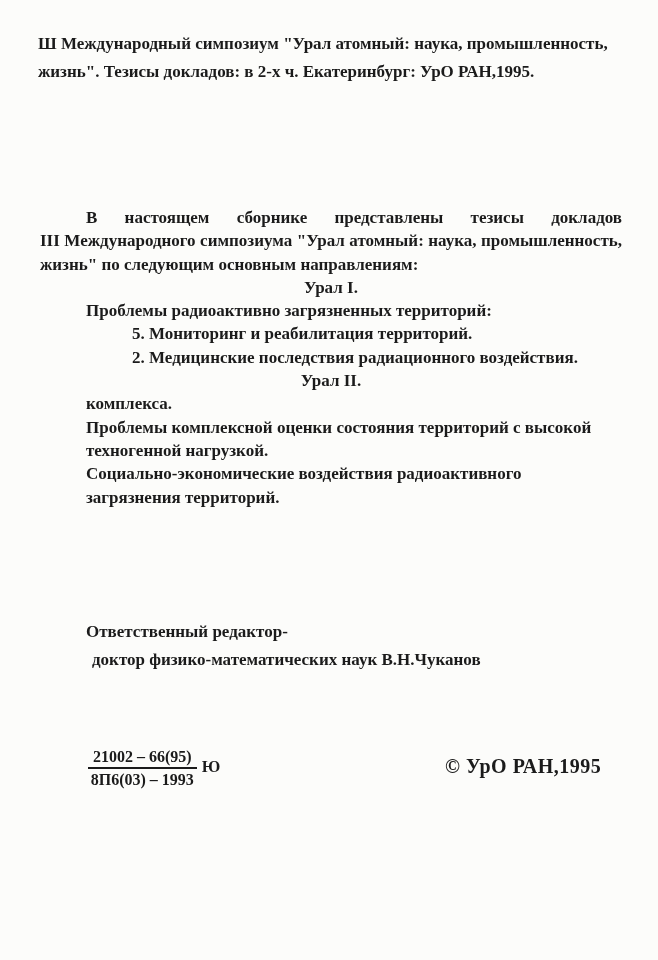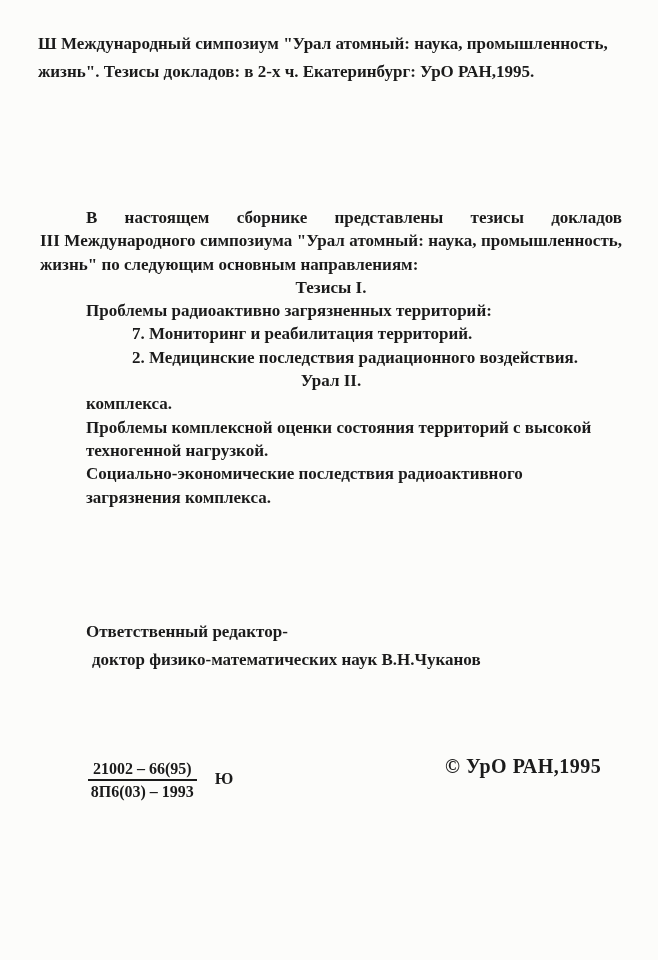--- a/index.html
+++ b/index.html
@@ -28,22 +28,22 @@
   .indent { margin-left:46px; }
   .numitem { margin-left:92px; }
   .center { text-align:center; }
   .editor {
     position:absolute; left:86px; top:618px;
     font-size:17px; line-height:28px;
   }
   .editor .l2 { margin-left:6px; }
   .imprint { position:absolute; left:0; top:744px; width:658px; height:50px; }
   .catalog {
-    position:absolute; left:88px; top:16px;
-    display:flex; align-items:center; gap:18px;justify-content:center;
+    position:absolute; left:88px; top:4px;
+    display:flex; align-items:center; gap:5px;justify-content:center;
   }
   .fraction { text-align:center; font-size:16px; line-height:17px; }
   .fraction .fr-num { padding:0 5px 2px; }
   .fraction .fr-den { border-top:2px solid #1b1b1b; padding:2px 2px 0; }
   .fr-suffix { font-size:16.5px; margin-top:-2px; }
   .copyright { position:absolute; left:445px; top:11px; font-size:20px; letter-spacing:0.5px; }
 </style>
 </head>
 <body>
 
@@ -52,31 +52,31 @@
   <div class="header">
     <div>Ш Международный симпозиум "Урал атомный: наука, промышленность,</div>
     <div>жизнь". Тезисы докладов: в 2-х ч. Екатеринбург: УрО РАН,1995.</div>
   </div>
 
   <div class="main">
     <div class="jl indent">В настоящем сборнике представлены тезисы докладов</div>
     <div class="jl">III Международного симпозиума "Урал атомный: наука, промышленность,</div>
     <div>жизнь" по следующим основным направлениям:</div>
 
-    <div class="center">Тезисы I.</div>
+    <div class="center">Урал I.</div>
     <div class="indent">Проблемы радиоактивно загрязненных территорий:</div>
-    <div class="numitem">7. Мониторинг и реабилитация территорий.</div>
+    <div class="numitem">5. Мониторинг и реабилитация территорий.</div>
     <div class="numitem">2. Медицинские последствия радиационного воздействия.</div>
 
     <div class="center">Урал II.</div>
     <div class="indent">комплекса.</div>
     <div class="indent">Проблемы комплексной оценки состояния территорий с высокой</div>
     <div class="indent">техногенной нагрузкой.</div>
-    <div class="indent">Социально-экономические последствия радиоактивного</div>
-    <div class="indent">загрязнения комплекса.</div>
+    <div class="indent">Социально-экономические воздействия радиоактивного</div>
+    <div class="indent">загрязнения территорий.</div>
   </div>
 
   <div class="editor">
     <div>Ответственный редактор-</div>
     <div class="l2">доктор физико-математических наук В.Н.Чуканов</div>
   </div>
 
   <div class="imprint">
     <div class="catalog">
       <div class="fraction">

